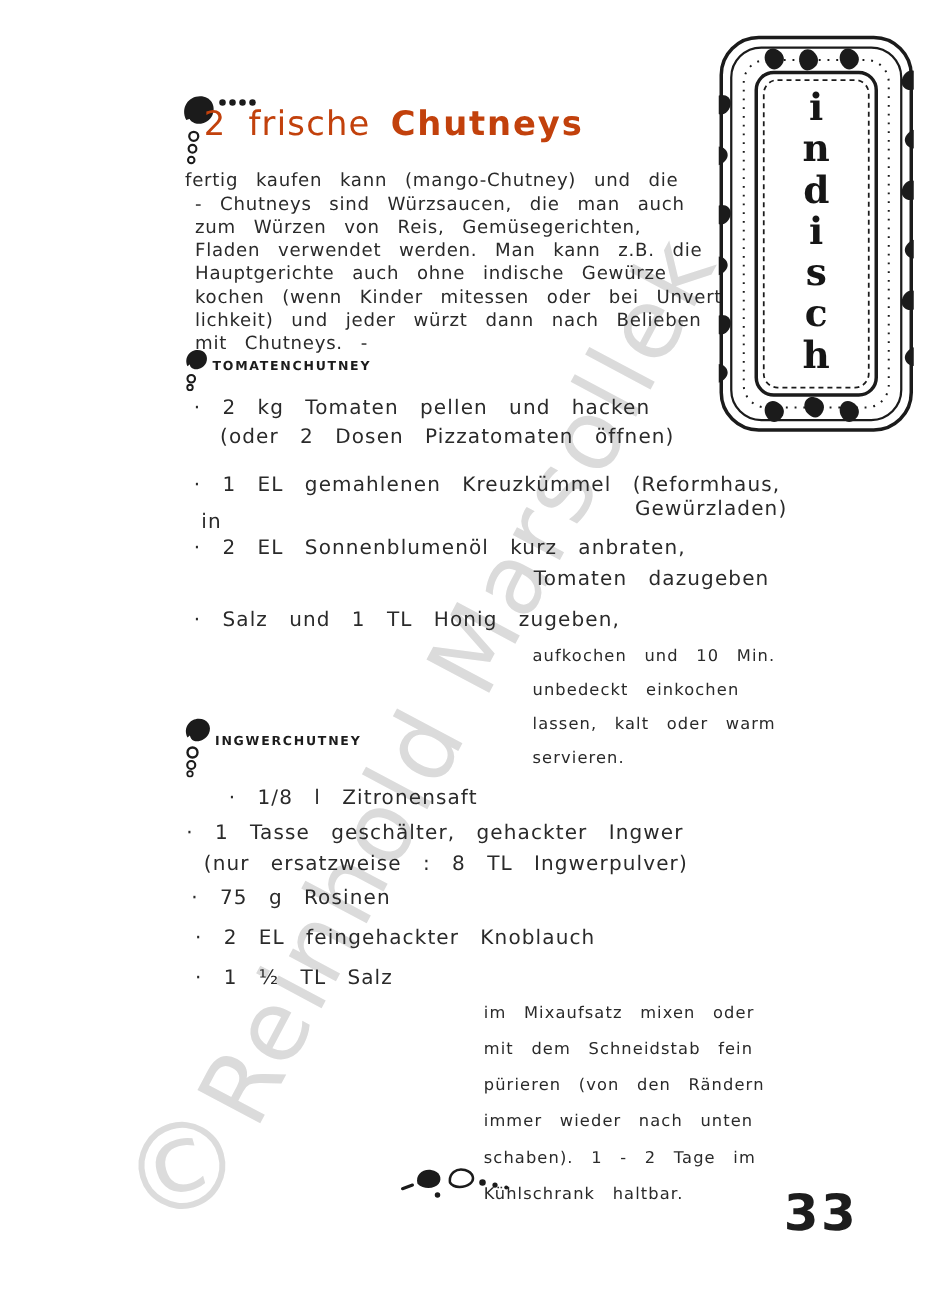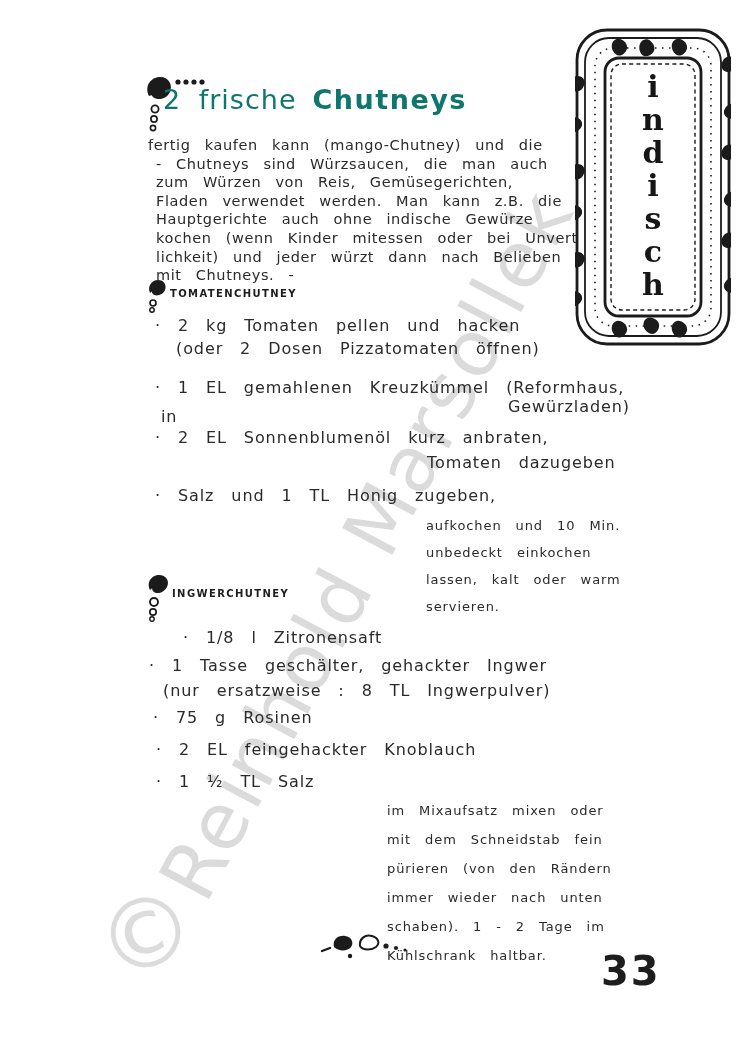--- a/index.html
+++ b/index.html
@@ -9,41 +9,41 @@
   .layer{position:absolute;inset:0;}
   .wm-layer{z-index:0;}
   .content-layer{z-index:2;}
 
   .watermark-text{position:absolute;left:142px;top:872px;font-size:78px;color:#dbdbdb;
         letter-spacing:3px;font-weight:500;transform:rotate(-62deg);transform-origin:0 0;
         white-space:nowrap;}
   .watermark-copy{position:absolute;left:98px;top:878px;font-size:96px;color:#dcdcdc;
         transform:rotate(-16deg);font-weight:400;}
 
-  .page-title{left:163px;top:84px;font-size:27px;letter-spacing:1px;word-spacing:8px;color:#0f766e;}
+  .page-title{left:163px;top:84px;font-size:27px;letter-spacing:1px;word-spacing:8px;color:#c2410c;}
   .page-title .emph{font-weight:bold;margin-left:16px;letter-spacing:1.5px;}
 
   .intro{left:148px;top:136px;font-size:14.5px;line-height:18.6px;
          letter-spacing:0.6px;word-spacing:9px;}
   .intro div{white-space:nowrap;}
   .intro div:nth-child(n+2){padding-left:8px;}
 
   .sec-heading{font-size:10px;font-weight:600;letter-spacing:1.4px;color:#1c1c1c;
                word-spacing:2px;}
   .hand{font-size:16px;letter-spacing:0.9px;word-spacing:11px;}
   .steps{font-size:13px;letter-spacing:0.9px;word-spacing:9px;}
   .steps div{white-space:nowrap;}
   .tom-steps{line-height:27px;}
   .ing-steps{line-height:29px;}
 
   .badge-letters{left:575px;top:70px;width:156px;text-align:center;z-index:3;}
   .badge-letters div{font-family:"DejaVu Serif",serif;font-weight:bold;font-size:30px;
                      line-height:33px;color:#161616;}
 
-  .page-number{left:601px;top:948px;font-size:40px;font-weight:bold;color:#1d1d1d;
+  .page-number{left:627px;top:948px;font-size:40px;font-weight:bold;color:#1d1d1d;
                letter-spacing:2px;}
   svg{display:block;}
 </style>
 </head>
 <body>
 
 <div class="page">
 
   <div class="layer wm-layer">
     <div class="watermark-copy">©</div>

